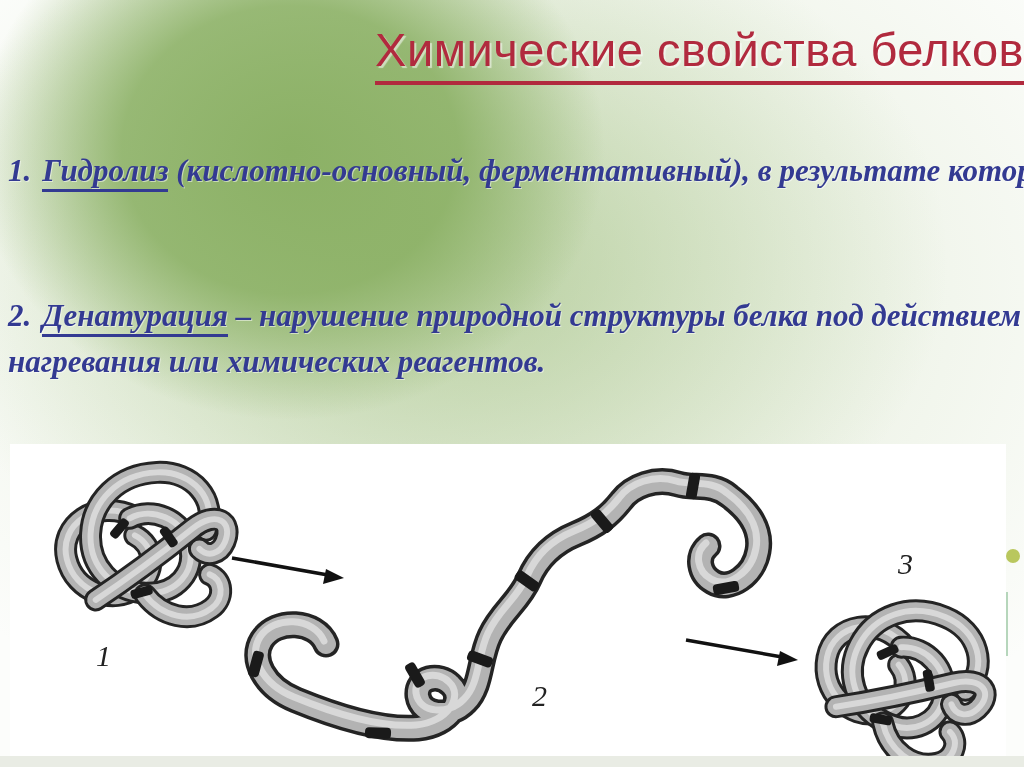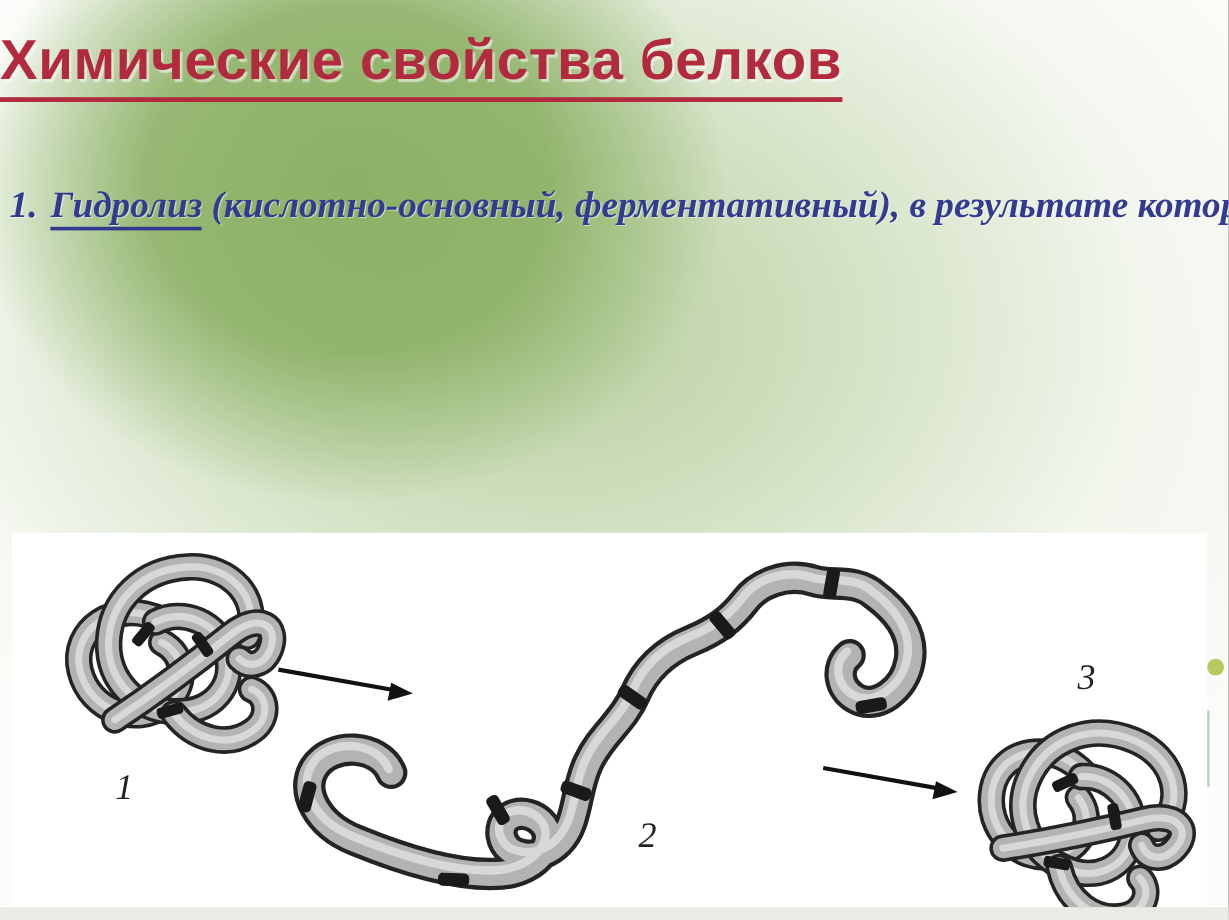--- a/index.html
+++ b/index.html
@@ -9,22 +9,22 @@
     overflow:hidden;
     font-family:"Liberation Sans",sans-serif;
     background:
       radial-gradient(420px 360px at 290px 150px, rgba(134,173,94,.92) 0%, rgba(134,173,94,.82) 40%, rgba(134,173,94,0) 75%),
       radial-gradient(720px 520px at 430px 260px, rgba(150,185,115,.55) 0%, rgba(150,185,115,0) 72%),
       radial-gradient(900px 700px at 520px 300px, rgba(190,210,165,.45) 0%, rgba(190,210,165,0) 75%),
       #fcfdfb;
   }
   .title{
     position:absolute;top:22px;left:0;width:100%;
-    text-align:left;white-space:nowrap;
-    font-weight:bold;font-size:47px;letter-spacing:.5px;
+    text-align:right;white-space:nowrap;
+    font-weight:normal;font-size:47px;letter-spacing:.5px;
     color:#b12a3e;
     text-shadow:2px 2px 1px rgba(255,255,255,.55);
   }
   .title .t-underline{border-bottom:4px solid #b12a3e;padding-bottom:5px;}
   .para{
     position:absolute;left:8px;width:1012px;
     font-family:"Liberation Serif",serif;
     font-style:italic;font-weight:bold;
     font-size:31px;line-height:46px;
     color:#333a92;
@@ -63,20 +63,24 @@
 <body>
 
 <div class="slide">
 
   <div class="title"><span class="t-underline">Химические свойства белков</span></div>
 
   <div class="para para-1">
     <span class="line"><span>1.</span><span class="term">Гидролиз</span><span> (кислотно-основный, ферментативный), в результате которого</span></span>
   </div>
 
+  <div class="para para-2">
+    <span class="line"><span>2.</span><span class="term">Денатурация</span><span> – нарушение природной структуры белка под действием</span></span>
+    <span class="line">нагревания или химических реагентов.</span>
+  </div>
 
   <div class="figure">
     <svg width="996" height="312" viewBox="0 0 996 312">
       <defs>
         <path id="pA" fill="none" d="M 72,-28 C 86,-64 56,-98 14,-96 C -32,-94 -62,-62 -64,-24 C -66,14 -38,44 0,46 C 38,48 60,20 52,-10 C 44,-42 8,-56 -18,-42"></path>
         <path id="pB" fill="none" d="M -12,-44 C -58,-66 -102,-34 -92,6 C -82,46 -36,60 -10,40 C 14,22 12,-10 -12,-22"></path>
         <path id="pC" fill="none" d="M -58,54 C -22,30 26,-6 56,-30 C 84,-52 104,-38 94,-14 C 88,0 74,4 64,-6"></path>
         <path id="pD" fill="none" d="M 0,48 C 20,74 54,82 78,64 C 94,52 92,30 76,24"></path>
         <path id="chainP" fill="none" d="M 316,200 C 306,176 266,174 252,196 C 240,215 254,243 286,256 C 320,270 370,287 408,284 C 440,281 456,255 441,241 C 429,229 406,233 408,252 C 411,272 440,275 456,258 C 472,242 469,215 480,192 C 491,168 509,158 519,135 C 528,114 544,99 566,90 C 588,81 600,71 611,57 C 622,42 646,33 668,40 C 683,45 703,38 719,52 C 738,66 752,85 748,107 C 744,131 720,148 703,138 C 689,130 686,112 698,102"></path>
         <rect id="clampR" x="-5.5" y="-13" width="11" height="26" rx="4"></rect>

